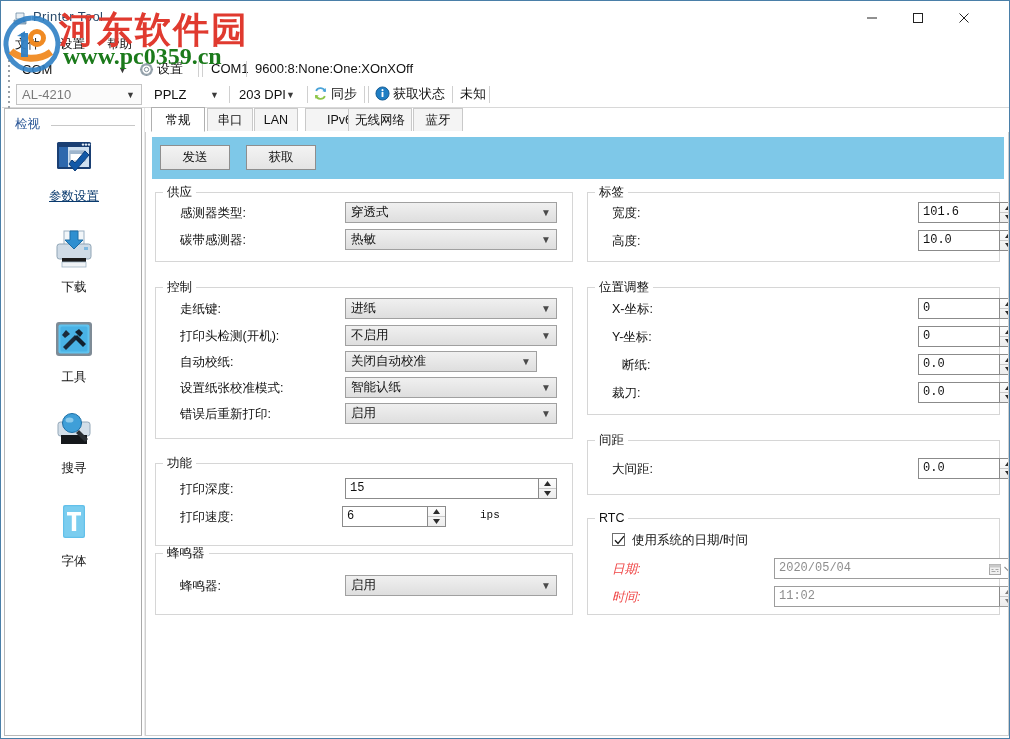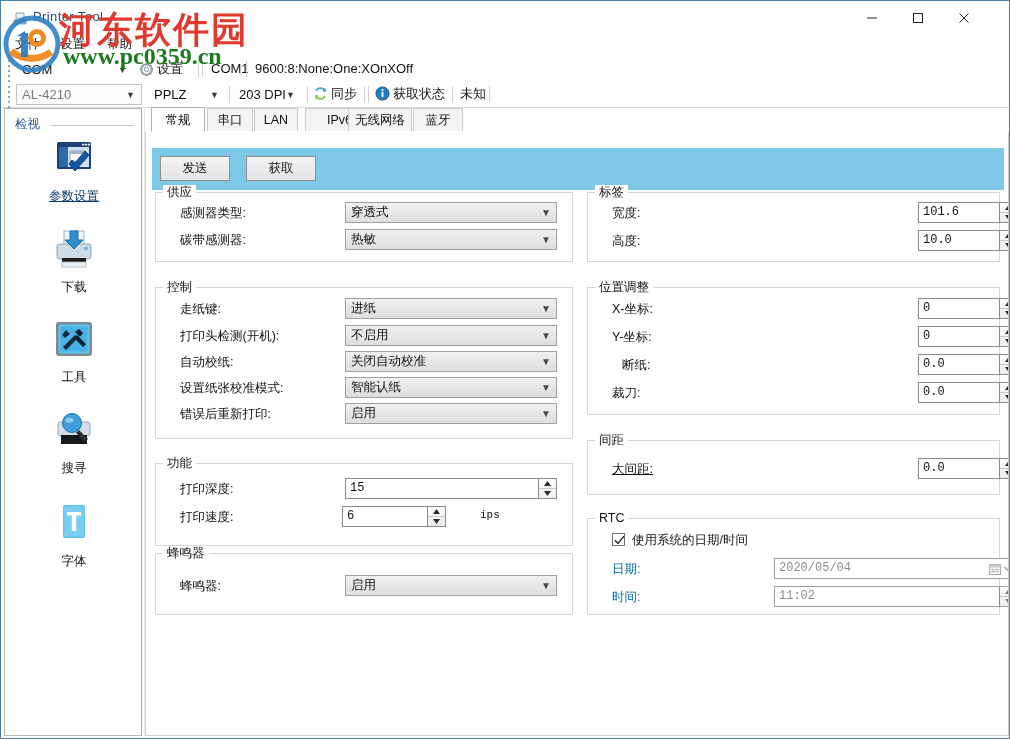--- a/index.html
+++ b/index.html
@@ -133,21 +133,21 @@
     background:#ffffff;border:1px solid #b0b0b0;border-bottom:1px solid #ffffff;
     top:-1px;height:25px;line-height:24px;z-index:3;
   }
 
   .panel{
     position:absolute;left:0;top:24px;width:864px;height:604px;
     box-sizing:border-box;border:1px solid #cfcfcf;border-top:none;
     background:#ffffff;overflow:hidden;
   }
   .bluebar{
-    position:absolute;left:6px;top:16px;width:852px;height:42px;
+    position:absolute;left:6px;top:5px;width:852px;height:42px;
     background:#7ec8e8;
   }
   .bluebar-btn{
     position:absolute;top:8px;height:25px;box-sizing:border-box;
     background:linear-gradient(#f3f3f3,#e4e4e4);
     border:1px solid #8e8e8e;
     font-size:12.5px;color:#111;line-height:23px;text-align:center;
   }
 
   
@@ -155,21 +155,21 @@
     position:absolute;box-sizing:border-box;
     border:1px solid #d6d6d6;
   }
   .gbox > .cap{
     position:absolute;left:7px;top:-8px;background:#ffffff;
     padding:0 4px;font-size:12.5px;color:#111;line-height:14px;
   }
   .flabel{
     position:absolute;font-size:12.5px;color:#111;white-space:nowrap;
   }
-  .flabel.dim{color:#0369a1;}
+  .flabel.dim{color:#ef4444;font-style:italic;}
   .unit{
     position:absolute;font-size:12.5px;color:#111;margin-left:26px;
   }
   .unit.mono{font-family:"Liberation Mono","DejaVu Sans Mono",monospace;font-size:11px;}
 
   
   .cbox{
     position:absolute;box-sizing:border-box;height:21px;
     border:1px solid #a0a0a0;
     background:linear-gradient(#f0f0f0,#dedede);
@@ -464,21 +464,21 @@
           <span class="cv">▼</span>
         </div>
 
         <span class="flabel" style="left:24px;top:40px;">打印头检测(开机):</span>
         <div class="cbox" style="left:189px;top:37px;width:212px;">
           <span>不启用</span>
           <span class="cv">▼</span>
         </div>
 
         <span class="flabel" style="left:24px;top:66px;">自动校纸:</span>
-        <div class="cbox" style="left:189px;top:63px;width:212px;">
+        <div class="cbox" style="left:189px;top:63px;width:192px;">
           <span>关闭自动校准</span>
           <span class="cv">▼</span>
         </div>
 
         <span class="flabel" style="left:24px;top:92px;">设置纸张校准模式:</span>
         <div class="cbox" style="left:189px;top:89px;width:212px;">
           <span>智能认纸</span>
           <span class="cv">▼</span>
         </div>
 
@@ -644,21 +644,21 @@
                   <path d="M3.5 5L0 0h7z" fill="#2b2b2b"></path>
                 </svg>
               </u>
           </span>
         </div>
 
       </div>
 
       <div class="gbox" style="left:441px;top:308px;width:413px;height:55px;padding-left:21px;">
         <span class="cap">间距</span>
-        <span class="flabel" style="left:24px;top:20px;text-decoration:underline;">大间距:</span>
+        <span class="flabel" style="left:24px;top:20px;">大间距:</span>
         <div class="spin" style="left:330px;top:17px;width:100px;">
           <span>0.0</span>
           <span class="btns">
             <u class="up">
                 <svg width="7" height="5" viewBox="0 0 7 5">
                   <path d="M3.5 0L7 5H0z" fill="#2b2b2b"></path>
                 </svg>
               </u>
             <u class="dn">
                 <svg width="7" height="5" viewBox="0 0 7 5">

